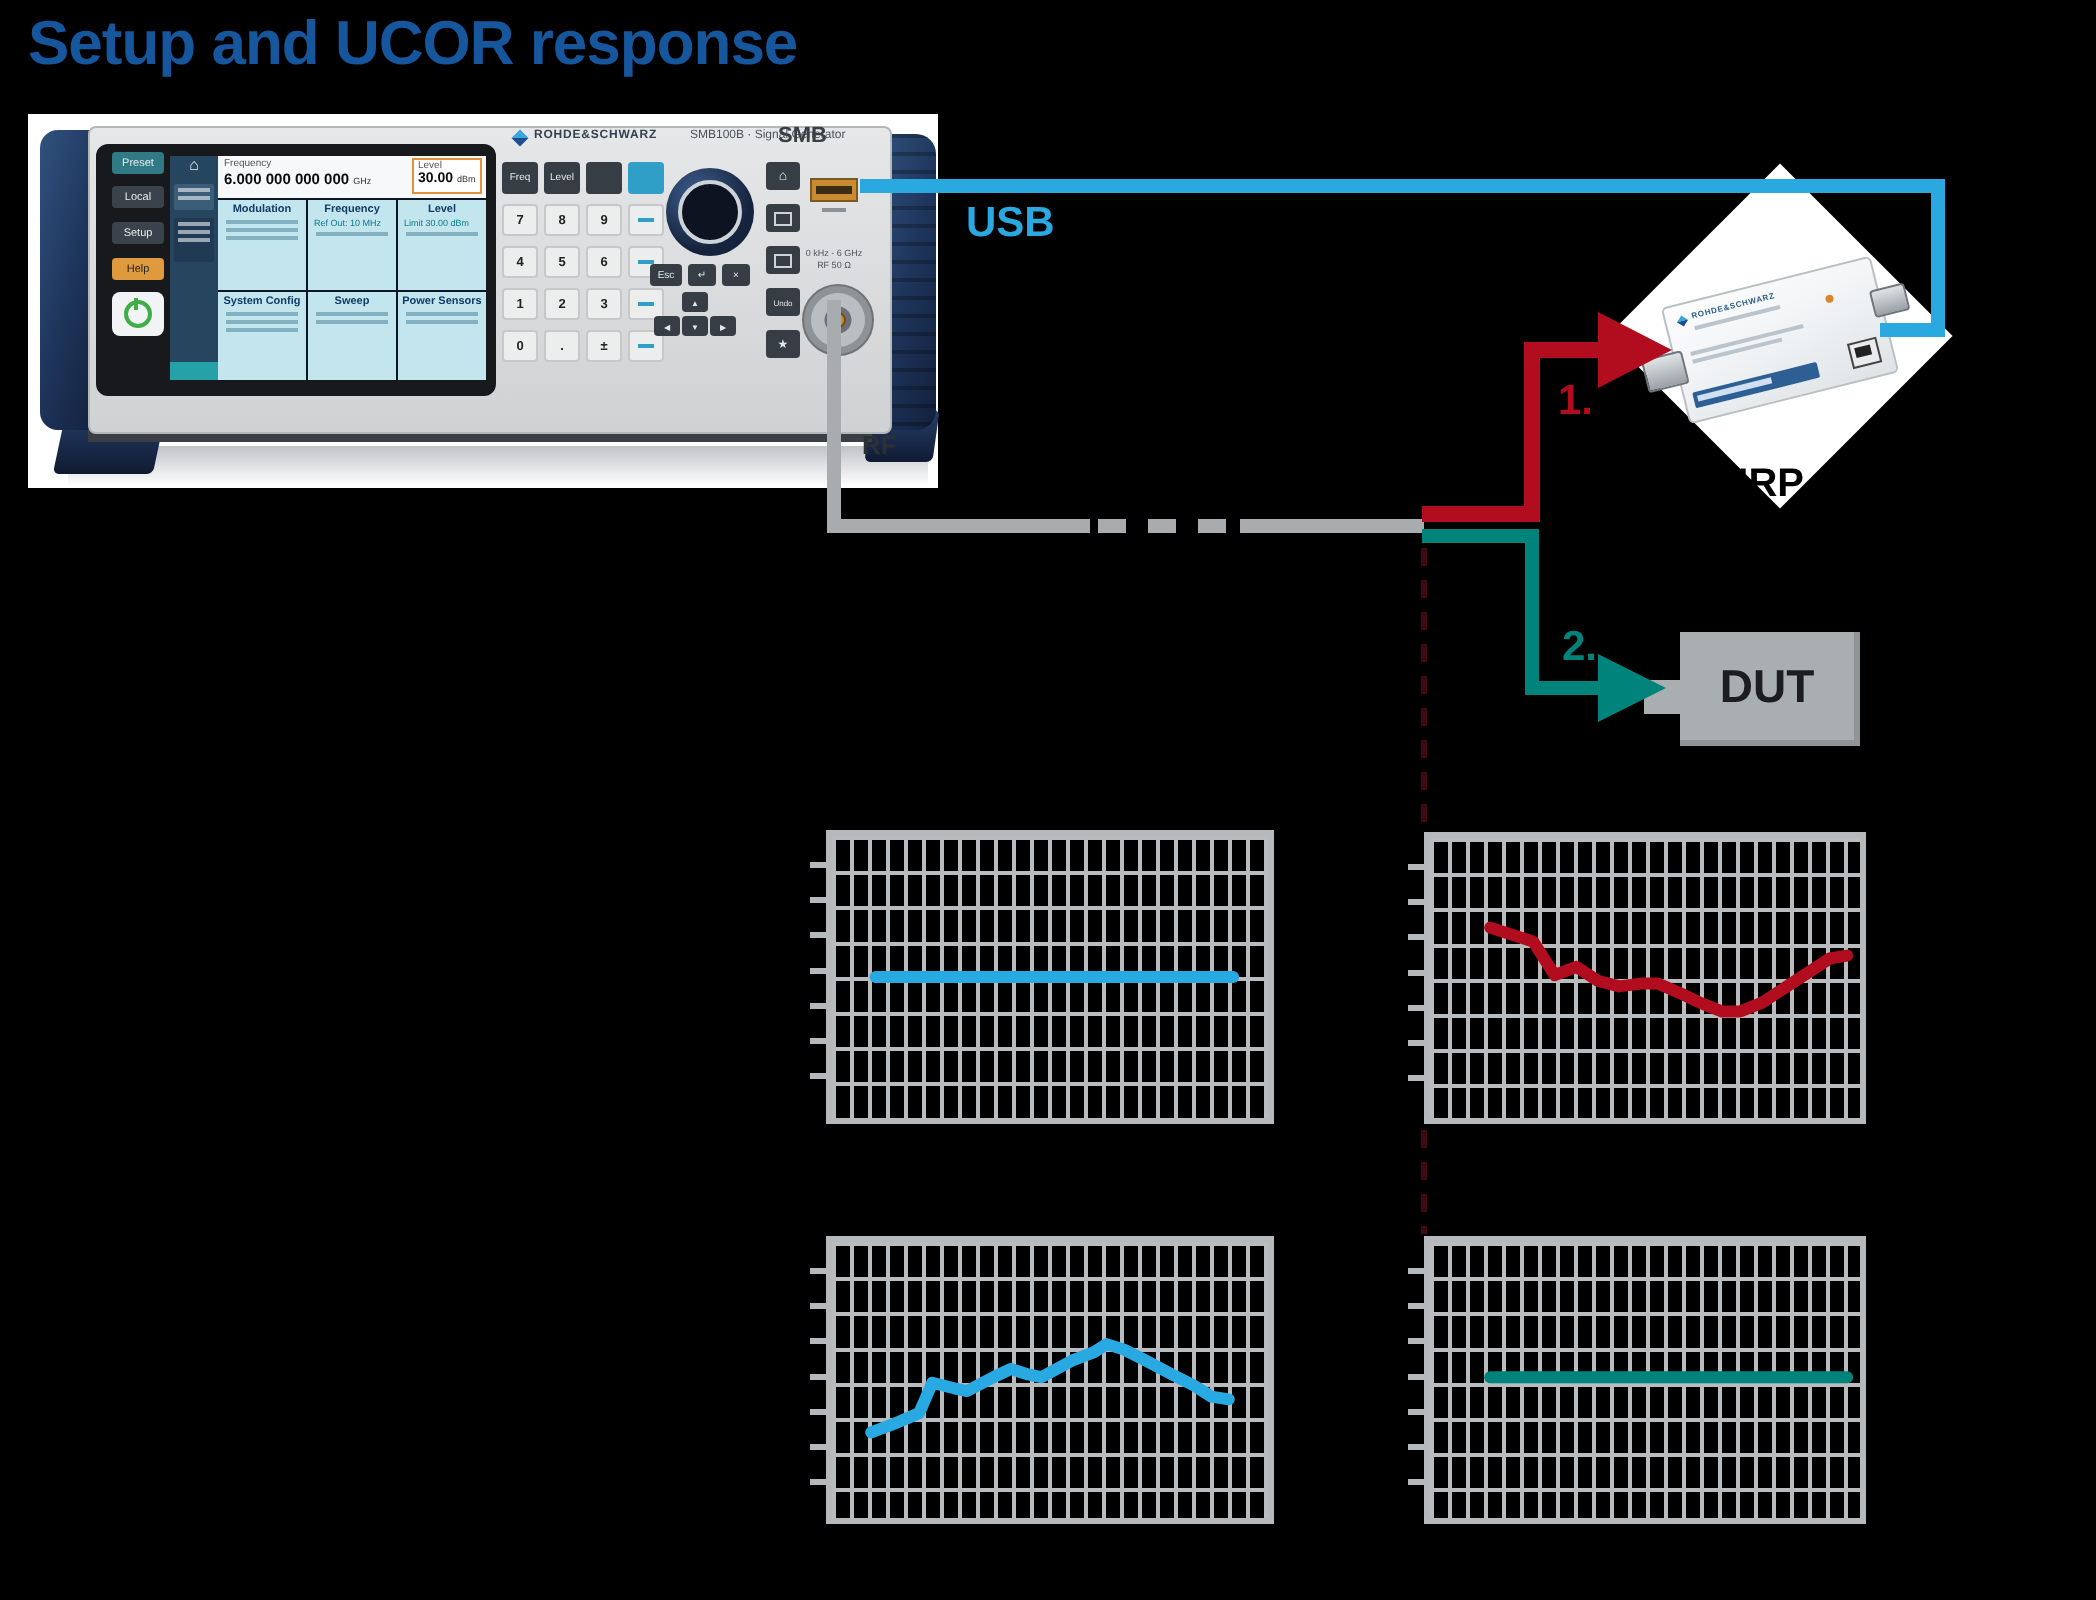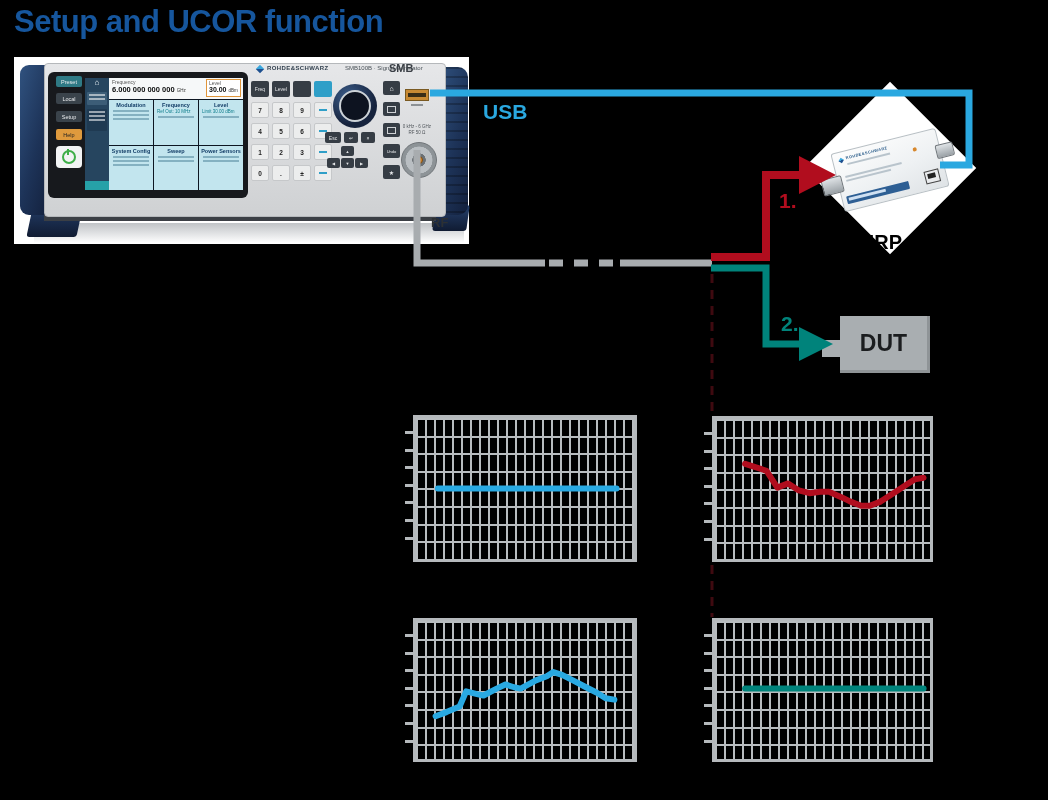--- a/index.html
+++ b/index.html
@@ -99,21 +99,21 @@
                       repeating-linear-gradient(to bottom,#b8bcbf 0 2px,transparent 2px 17.6px);}
   .chart svg{position:absolute;left:0;top:0;width:100%;height:100%;}
   .ticks{position:absolute;left:-11px;top:13px;width:8px;height:82%;
      background:repeating-linear-gradient(to bottom,#b5b9bc 0 3px,transparent 3px 17.6px);}
   .xlabel{font-size:14px;color:#000;text-align:right;z-index:30;}
   #wires{position:absolute;left:0;top:0;width:1048px;height:800px;z-index:40;pointer-events:none;}
 </style>
 </head>
 <body>
 
-<div class="abs title">Setup and UCOR function</div>
+<div class="abs title">Setup and UCOR response</div>
 
 <div class="abs card">
   <div class="abs reflection"></div>
   <div class="abs foot" style="left:16px;top:146px;width:50px;height:34px;transform:skewX(-12deg);"></div>
   <div class="abs foot" style="left:420px;top:148px;width:34px;height:26px;transform:skewX(-8deg);"></div>
   <div class="abs underedge"></div>
   <div class="abs cap" style="left:6px;top:8px;width:30px;height:150px;border-radius:9px 0 0 9px;"></div>
   <div class="abs cap vents" style="left:424px;top:10px;width:30px;height:148px;border-radius:0 10px 10px 0;"></div>
 
   <div class="abs panel">

